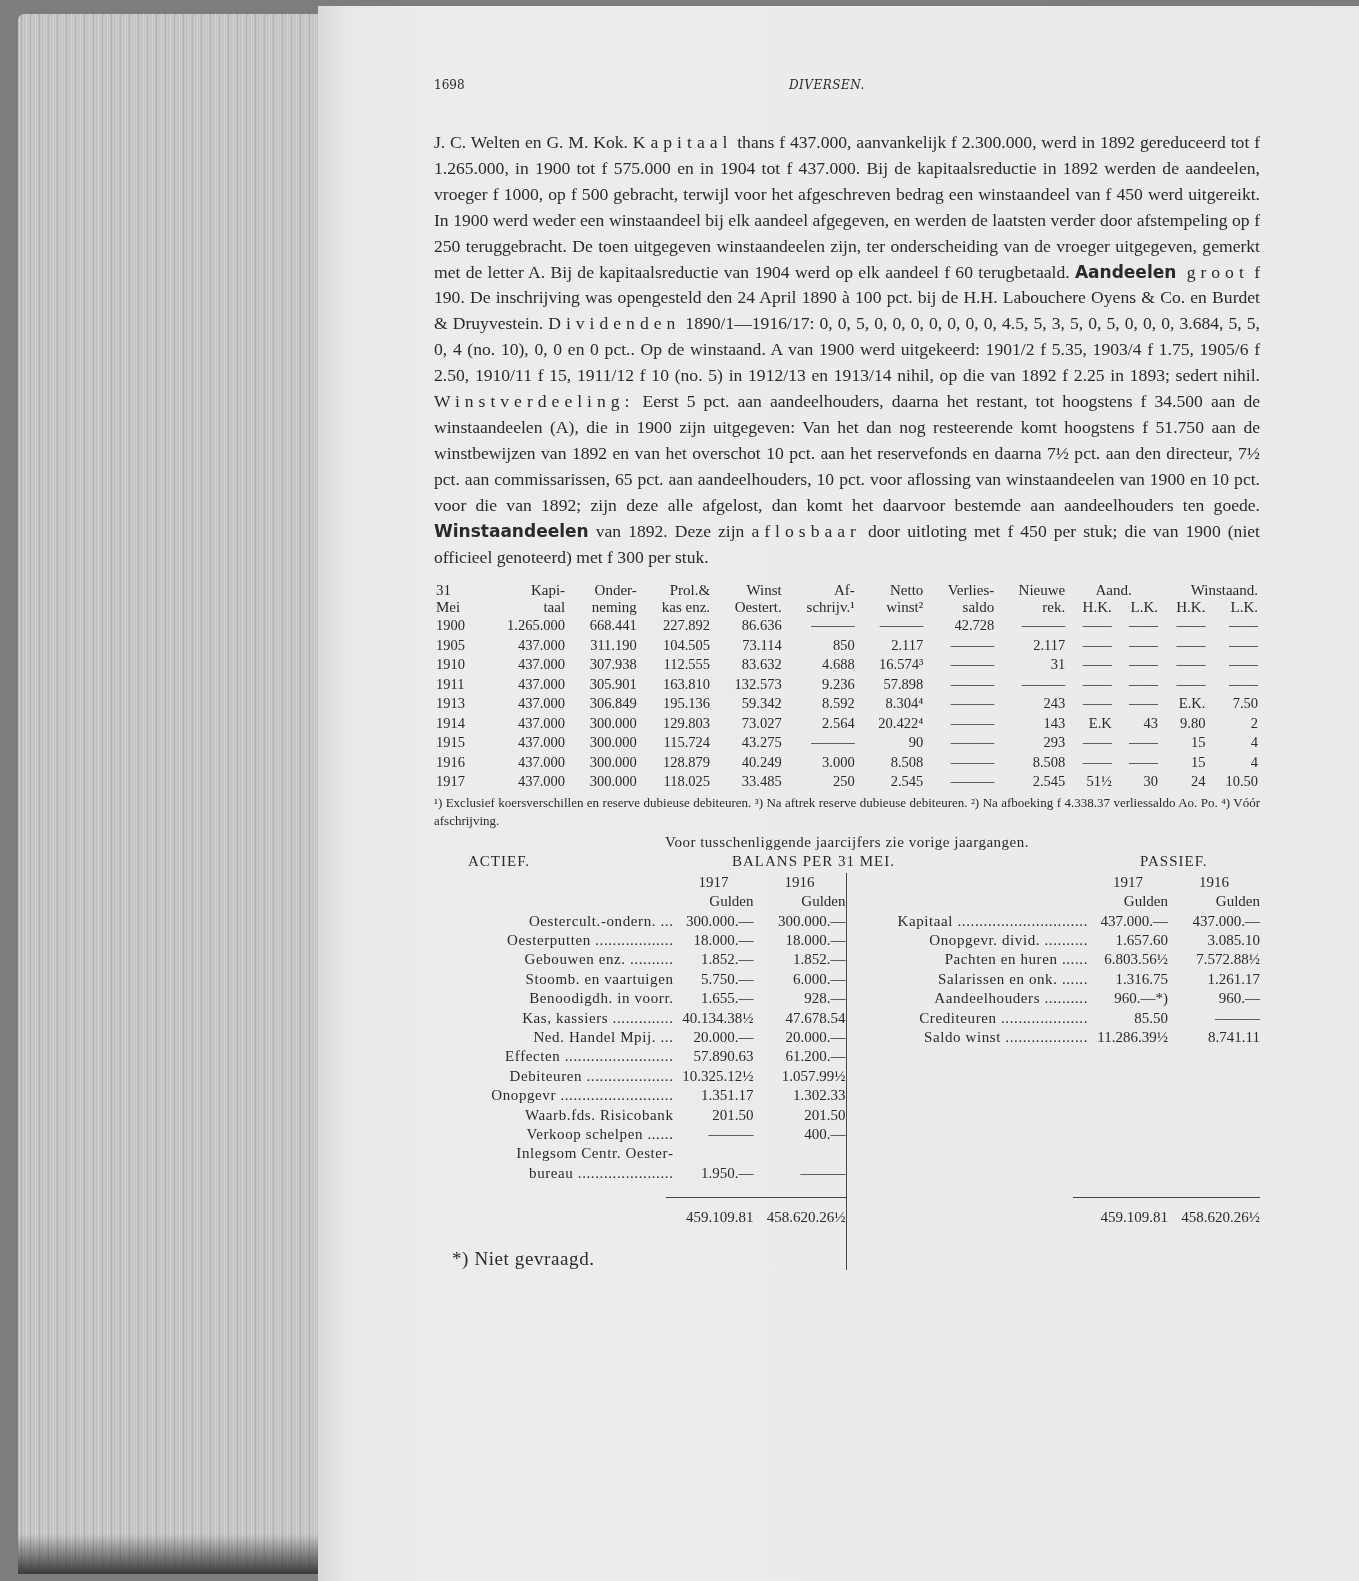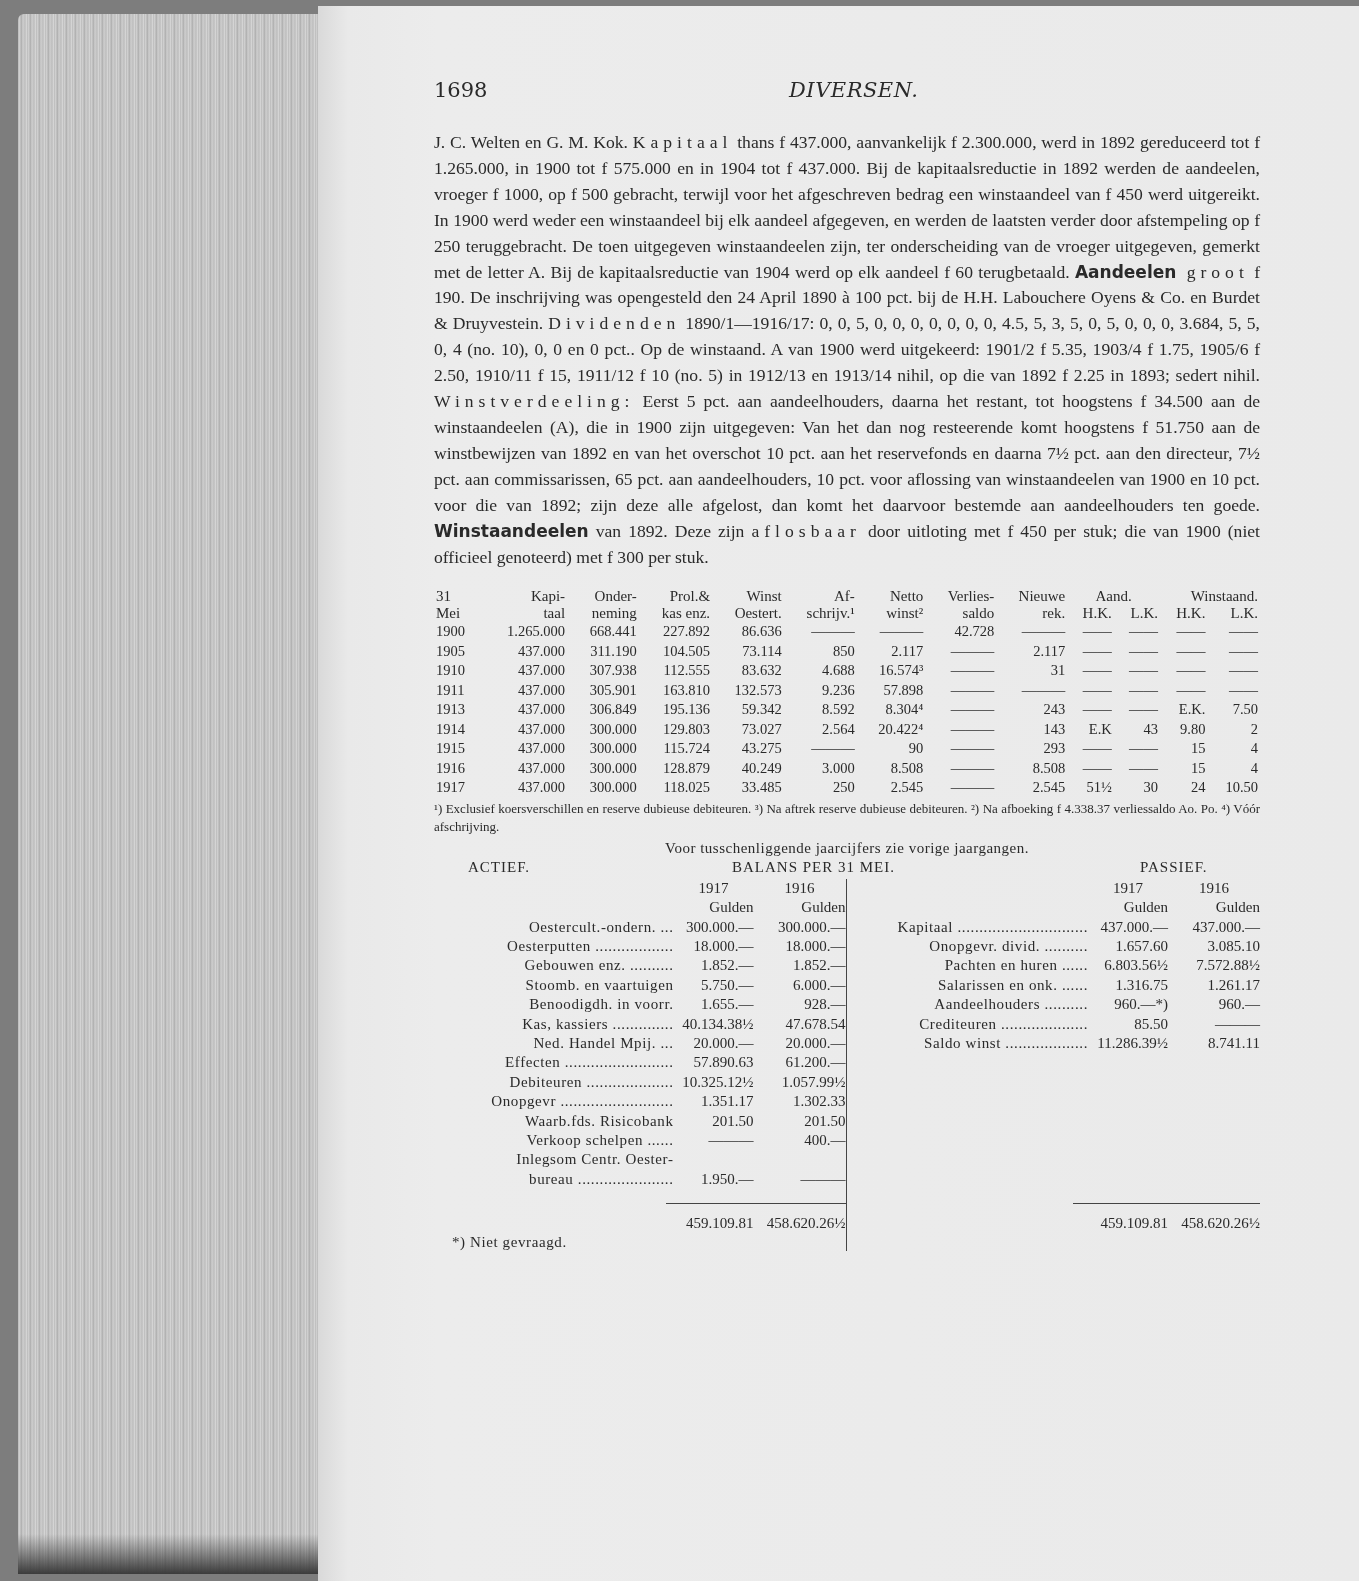--- a/index.html
+++ b/index.html
@@ -19,51 +19,51 @@
     content:""; position:absolute; left:0; right:0; bottom:0; height:40px;
     background:linear-gradient(180deg,rgba(0,0,0,0),#3b3b3b);
   }
   .paper {
     position:absolute; left:318px; top:6px; width:1041px; height:1575px;
     background:linear-gradient(90deg,#d9d9d9 0px,#e9e9e9 30px,#ececec 120px,#eaeaea 100%);
   }
   .content {
     position:absolute; left:434px; top:78px; width:826px;
   }
-  .runhead { position:relative; height:42px; font-size:21px; }
+  .runhead { position:relative; height:42px; font-size:12px; }
   .runhead .pageno { position:absolute; left:0; top:0; }
   .runhead .title { position:absolute; left:355px; top:0; font-style:italic; letter-spacing:0.5px; }
   .body-text {
     font-size:17.6px; line-height:25.9px; text-align:justify;
     font-family:"Liberation Serif","DejaVu Serif", serif;
     margin-top:10px;
   }
   .sp { letter-spacing:5px; }
   .bold-sans { font-family:"DejaVu Sans", sans-serif; font-weight:bold; font-size:17px; }
   table { border-collapse:collapse; font-family:"Liberation Serif", serif; }
-  .fin { width:826px; margin-top:18px; font-size:14.5px; }
+  .fin { width:826px; margin-top:12px; font-size:14.5px; }
   .fin td, .fin th { padding:0 2px; text-align:right; white-space:nowrap; line-height:19.5px; font-weight:normal; }
   .fin thead th { font-size:15px; line-height:17px; }
   .fin td:first-child, .fin th:first-child { text-align:left; }
   .footnotes { font-size:13px; line-height:18px; text-align:justify; margin-top:2px; font-family:"Liberation Serif", serif; }
   .centered-note { text-align:center; font-size:15px; margin-top:4px; letter-spacing:0.5px; font-family:"Liberation Serif", serif; }
   .balance { position:relative; margin-top:2px; font-size:15px; font-family:"Liberation Serif", serif; }
   .bal-heads { position:relative; height:20px;font-family:Liberation Serif, serif; }
   .bal-heads span { position:absolute; top:0; letter-spacing:1px; }
   .bal-cols { display:flex; }
   .bal-side { width:412px; }
   .bal-side.right { border-left:1.5px solid #444; padding-left:4px; width:410px; }
   .bal-row { display:flex; height:19.4px; line-height:19.4px; white-space:nowrap; }
   .bal-row .lbl { flex:1; overflow:hidden; letter-spacing:0.6px;text-align:right; }
   .bal-row .v1 { width:80px; text-align:right; }
   .bal-row .v2 { width:92px; text-align:right; }
   .bal-row.hdr .lbl { }
   .sum-line { border-top:1.5px solid #444; margin-left:232px; margin-top:14px; }
   .bal-side.right .sum-line { margin-left:222px; }
-  .note-bottom { margin-top:0; margin-left:18px; font-size:15px; letter-spacing:0.6px; }
+  .note-bottom { margin-top:20px; margin-left:18px; font-size:19px; letter-spacing:0.6px; }
 </style>
 </head>
 <body>
 
 <div class="page-edges"></div>
 <div class="paper"></div>
 
 <div class="content">
 
   <div class="runhead">

